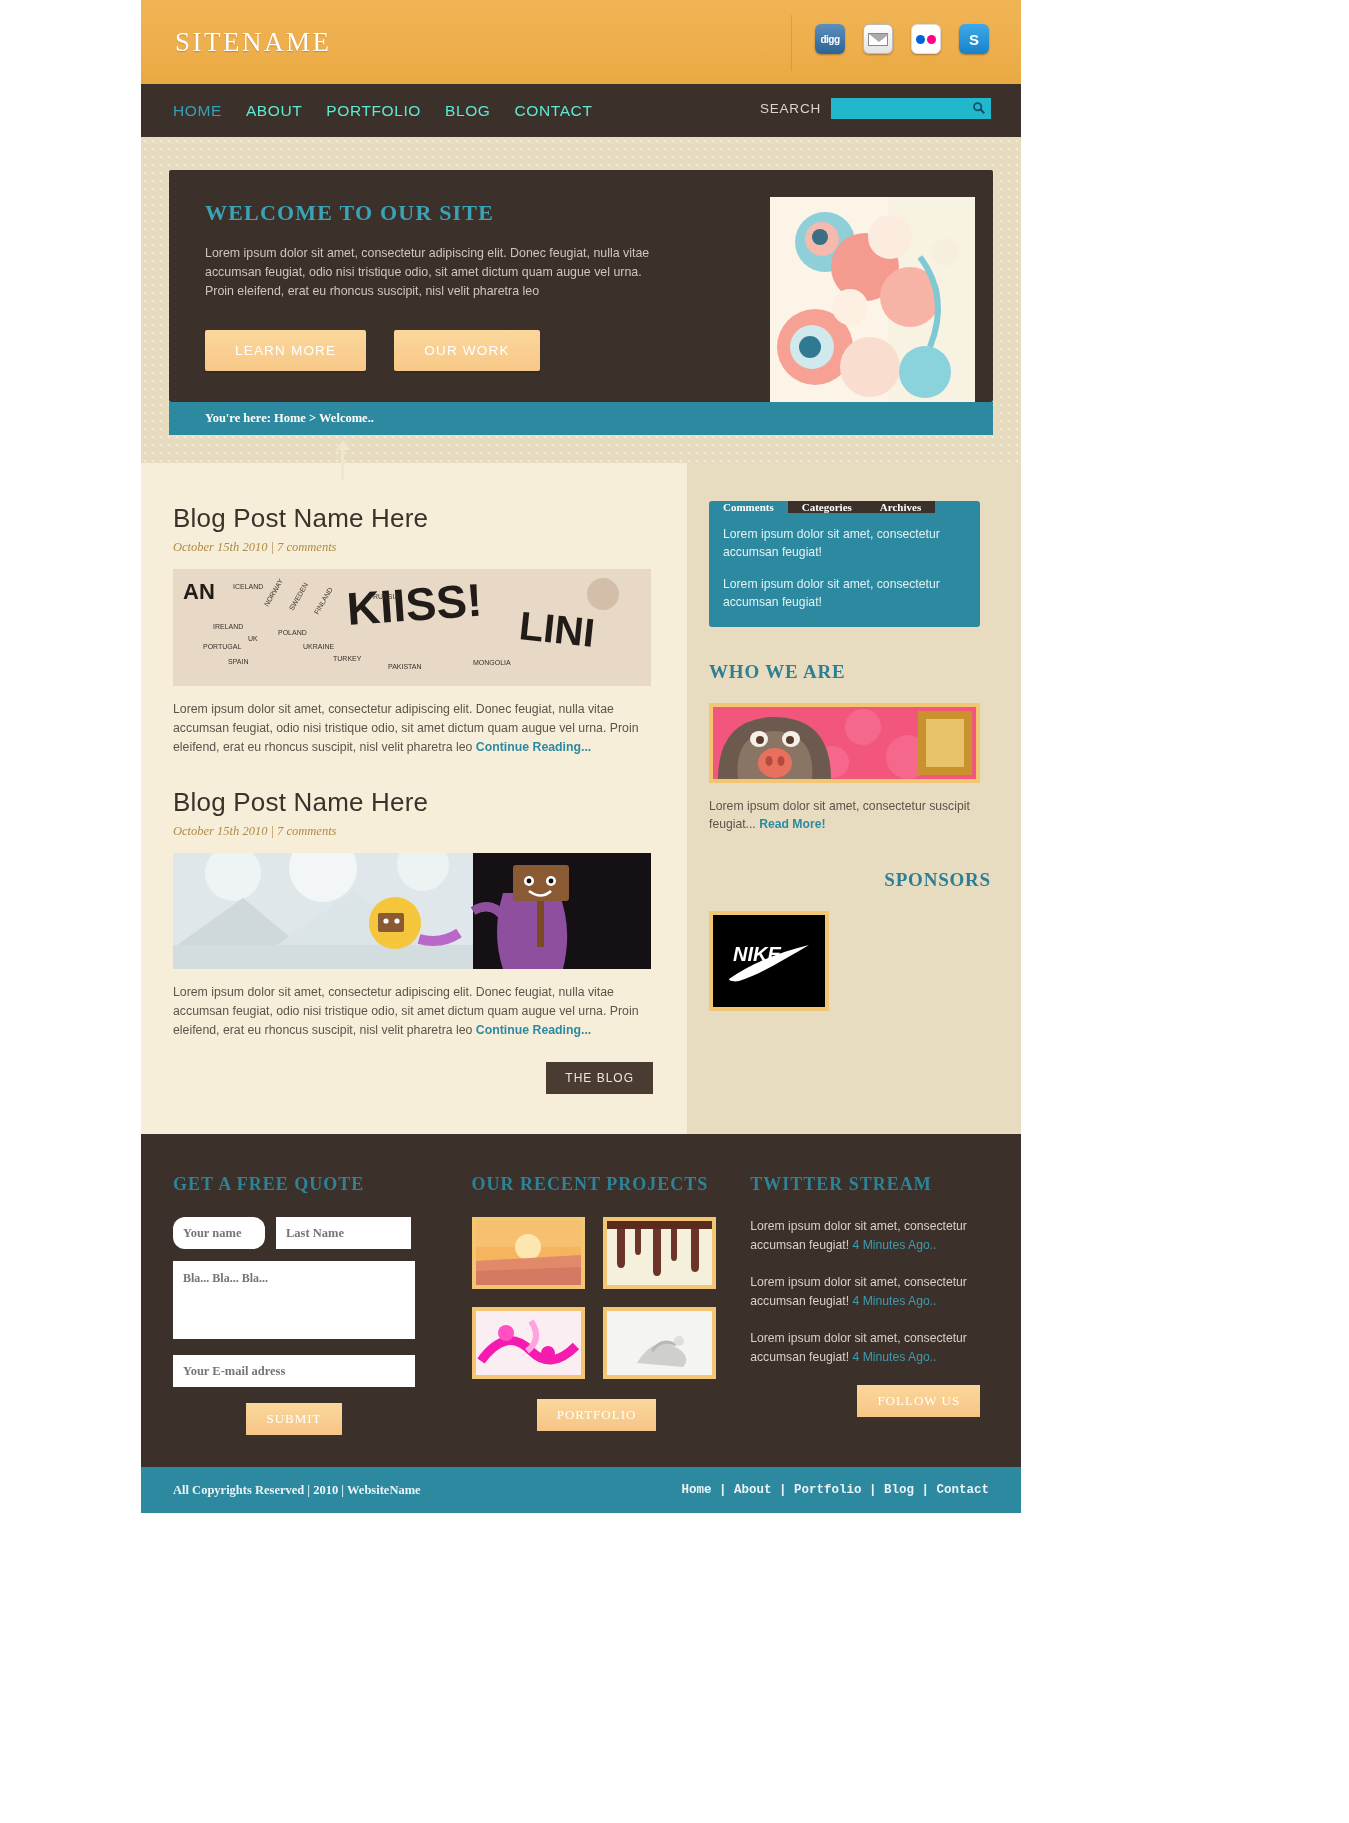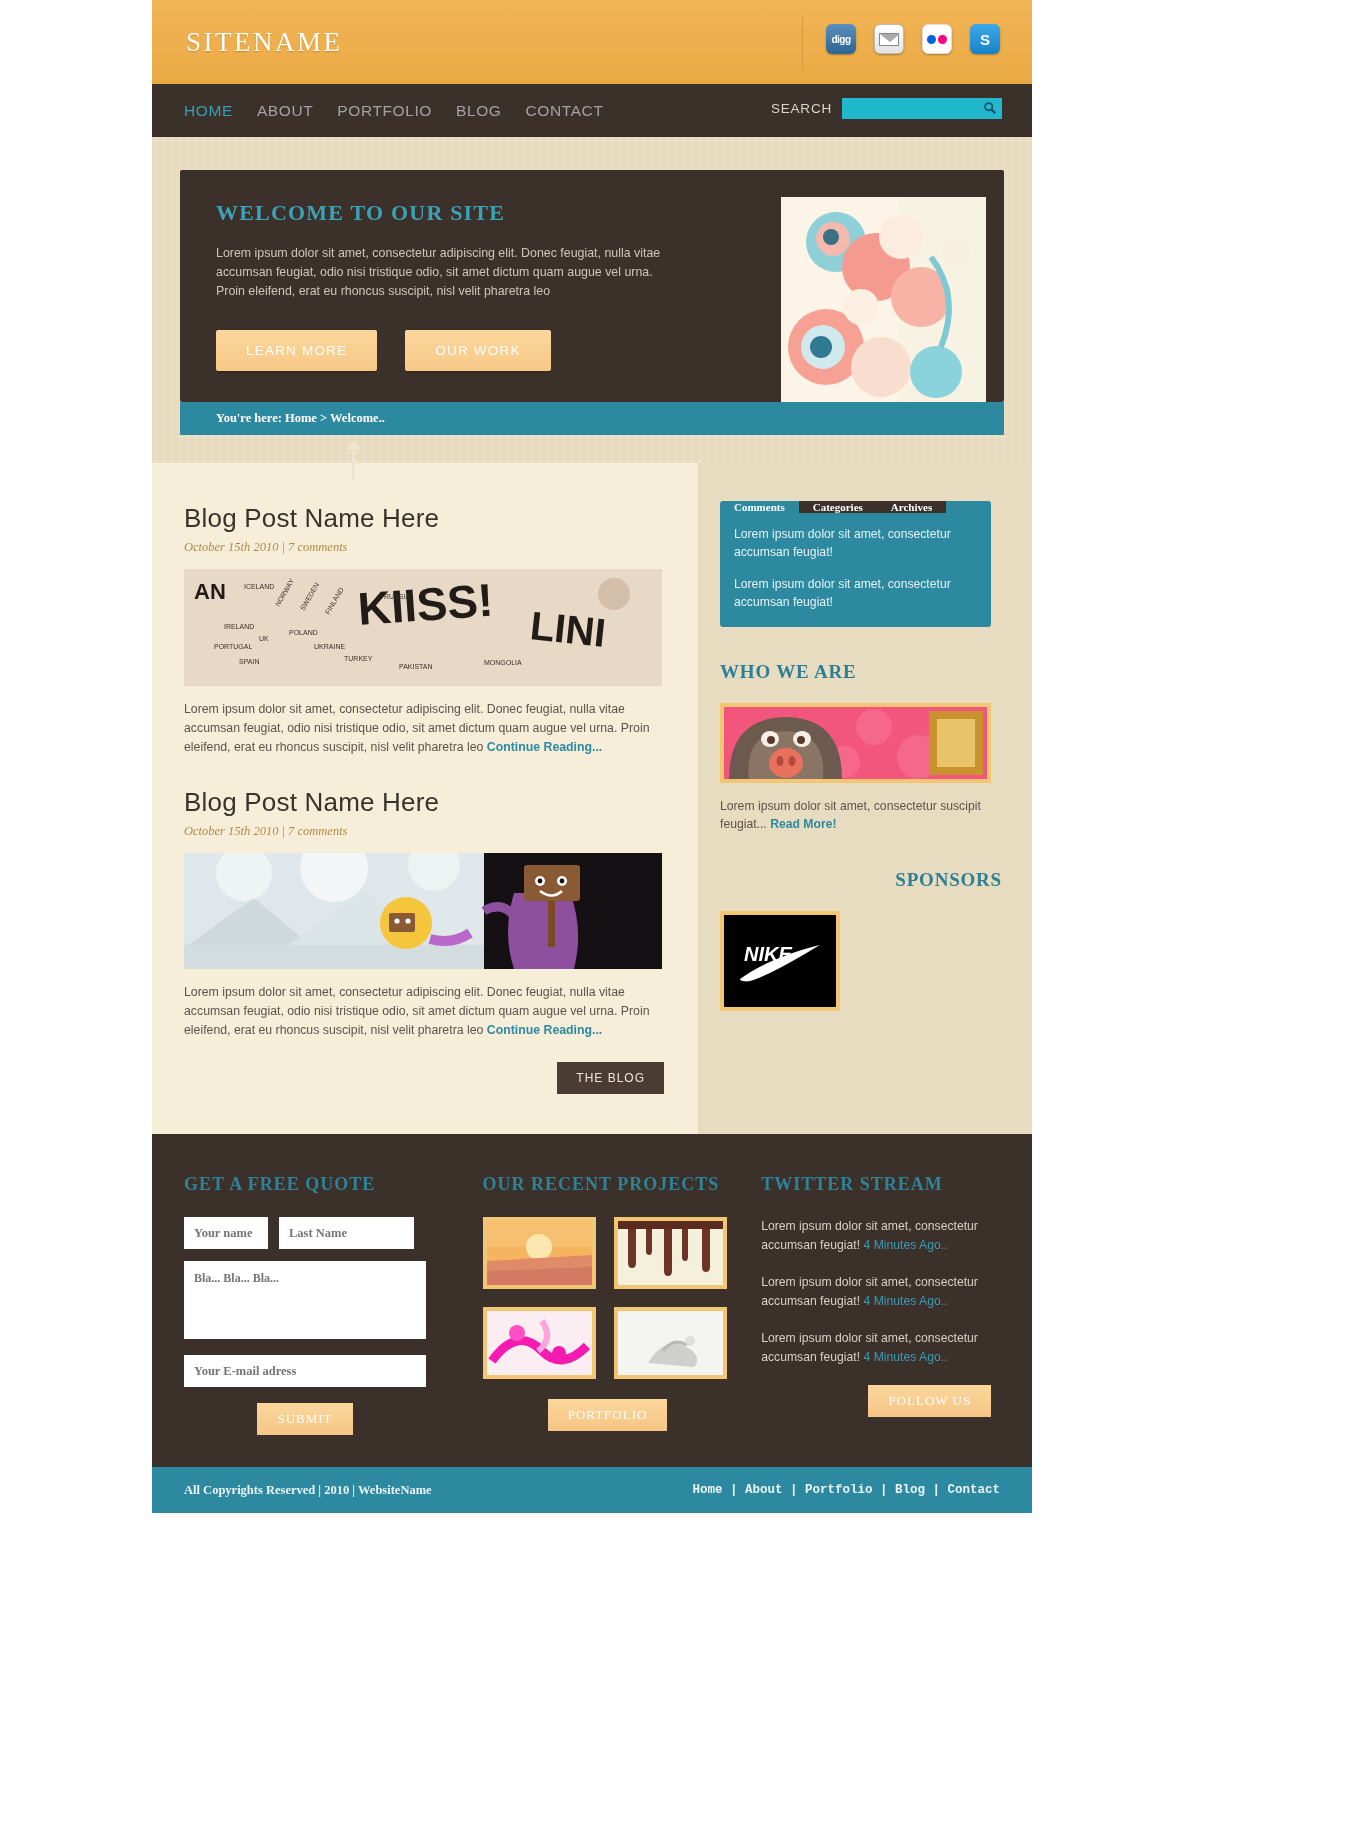--- a/index.html
+++ b/index.html
@@ -3,21 +3,21 @@
 <meta charset="utf-8">
 <style>
   * { box-sizing: border-box; margin: 0; padding: 0; }
   html, body { width: 1349px; height: 1823px; }
   body {
     background: #ffffff;
     font-family: "Liberation Sans", sans-serif;
     -webkit-font-smoothing: antialiased;
   }
   .page { position: relative; width: 1349px; height: 1823px; overflow: hidden; background:#fff; }
-  .wrap { position: absolute; left: 152px; top: 0; width: 880px; }
+  .wrap { position: absolute; left: 141px; top: 0; width: 880px; }
 
   
   .header {
     height: 84px;
     background: linear-gradient(180deg,#f0b455 0%, #eeaf4d 55%, #e9a941 100%);
     position: relative;
   }
   .sitename {
     position: absolute; left: 34px; top: 27px;
     font-family: "Liberation Serif", serif;
@@ -47,21 +47,21 @@
     border-left:10px solid transparent;border-right:10px solid transparent;border-top:8px solid #aaa; }
   .skypeS { color:#fff; font-size:15px; font-weight:bold; }
 
   
   .nav {
     height: 53px; background:#3c302a; position: relative;
     display:flex; align-items:center;
   }
   .navlinks { display:flex; gap: 24px; margin-left: 32px; }
   .navlink {
-    font-size: 15.5px; letter-spacing: .6px; color:#a3a3a3; cursor:pointer;
+    font-size: 15.5px; letter-spacing: .6px; color:#5eead4; cursor:pointer;
     font-family:"Liberation Sans",sans-serif;
   }
   .navlink.active { color:#36a0b5; }
   .searchbox { position:absolute; right: 30px; top: 14px; display:flex; align-items:center; gap:10px; }
   .searchlabel { color:#ddd5ca; font-size:13.5px; letter-spacing:.8px; }
   .searchfield {
     width: 160px; height:21px; background:#21b8cd; border:none;
     position:relative; display:flex; align-items:center;
   }
   .searchinput { flex:1; background:transparent; border:none; outline:none; color:#fff; font-size:12px; padding-left:6px; }
@@ -151,21 +151,21 @@
   .ftitle {
     font-family:"Liberation Serif",serif; font-weight:bold; font-size:18px;
     letter-spacing:1px; color:#2d8398; margin-bottom: 22px;
   }
   .frow { display:flex; gap:11px; margin-bottom:12px; }
   .finput {
     background:#fff; border:none; outline:none; height: 32px;
     font-family:"Liberation Serif",serif; font-weight:bold; font-size:12.5px;
     color:#2d7f95; padding: 0 10px;
   }
-  .finput.name { width: 84px; }
+  .finput.name { width: 92px; border-radius: 12px; }
   .finput.last { width: 135px; }
   .finput.full { width: 242px; }
   .ftext {
     background:#fff; border:none; outline:none; width:242px; height: 78px;
     font-family:"Liberation Serif",serif; font-weight:bold; font-size:12px;
     color:#2d7f95; padding: 10px; resize:none;
   }
   .submitwrap { text-align:center; width: 242px; margin-top: 16px; }
   .fbtn {
     background: linear-gradient(180deg,#fbd79c,#f6c585); color:#fff;

